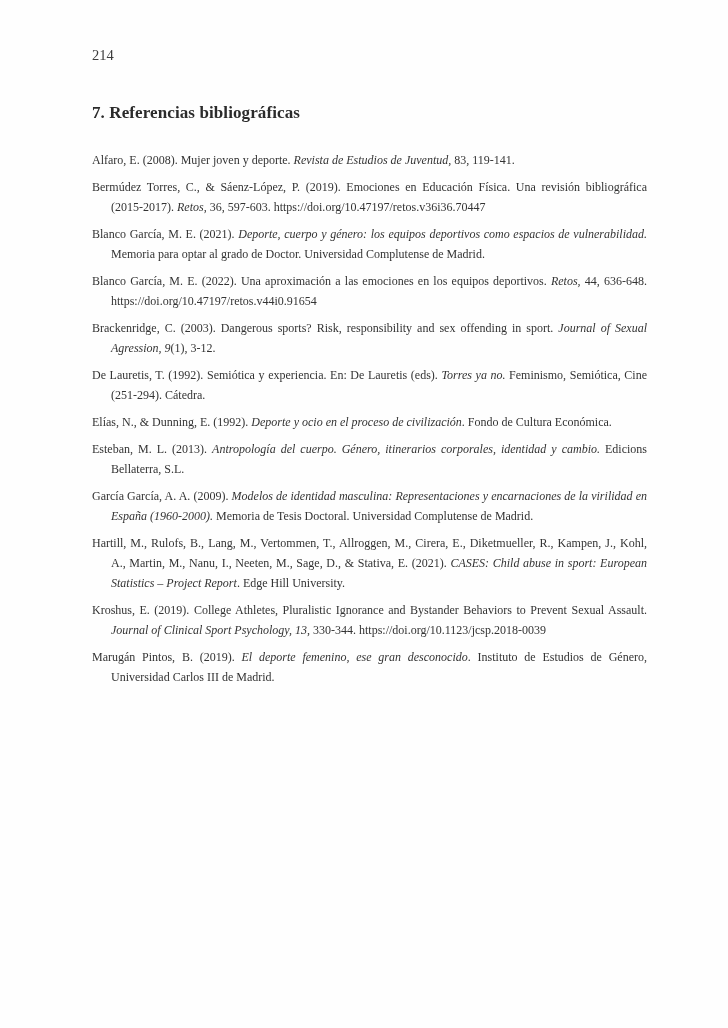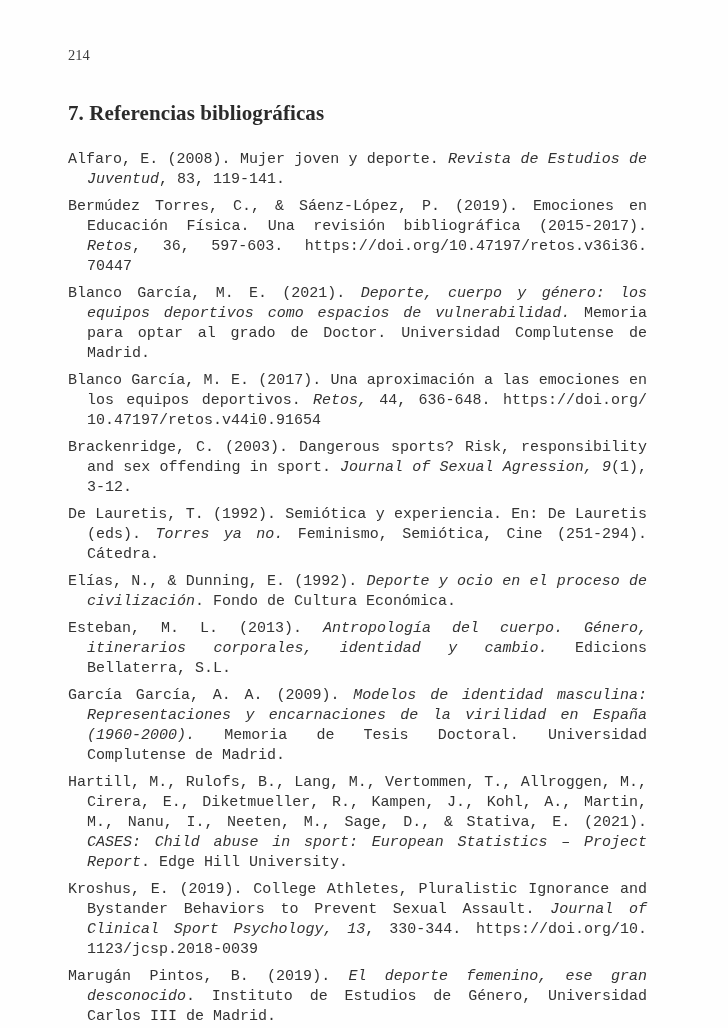--- a/index.html
+++ b/index.html
@@ -6,71 +6,70 @@
     margin: 0;
     padding: 0;
     background: #ffffff;
   }
   .page {
     position: relative;
     box-sizing: border-box;
     width: 728px;
     height: 1028px;
     background: #fefefe;
-    padding: 46px 81px 0 68px;
+    padding: 46px 81px 0 92px;
     color: #333333;
     font-family: "Liberation Serif", "DejaVu Serif", serif;
     overflow: hidden;
   }
   .running-header {
     display: flex;
     justify-content: space-between;
     align-items: baseline;
     font-size: 14.5px;
     line-height: 18px;
     color: #3c3c3c;
   }
   .section-heading {
-    font-size: 21px;
+    font-size: 17px;
     font-weight: bold;
     color: #2b2b2b;
     margin: 38px 0 0 0;
     line-height: 22px;
     letter-spacing: 0.1px;
   }
   .references {
     margin-top: 26px;
   }
   .ref {
-    font-size: 15px;
+    font-size: 12px;
     line-height: 20px;
     text-align: justify;
     margin: 0 0 7px 0;
     padding-left: 19px;
     text-indent: -19px;
     color: #333333;
-    font-family: Liberation Mono, monospace;
   }
   .ref .it {
     font-style: italic;
   }
 </style>
 </head>
 <body>
 
 <div class="page">
   <div class="running-header">
     <span>214</span>
   </div>
   <h1 class="section-heading">7. Referencias bibliográficas</h1>
   <div class="references">
       <p class="ref"><span class="ro">Alfaro, E. (2008). Mujer joven y deporte. </span><span class="it">Revista de Estudios de Juventud</span><span class="ro">, 83, 119-141.</span></p>
       <p class="ref"><span class="ro">Bermúdez Torres, C., &amp; Sáenz-López, P. (2019). Emociones en Educación Física. Una revisión bibliográfica (2015-2017). </span><span class="it">Retos</span><span class="ro">, 36, 597-603. https:/<wbr>/<wbr>doi.<wbr>org/<wbr>10.<wbr>47197/<wbr>retos.<wbr>v36i36.<wbr>70447</span></p>
       <p class="ref"><span class="ro">Blanco García, M. E. (2021). </span><span class="it">Deporte, cuerpo y género: los equipos deportivos como espacios de vulnerabilidad.</span><span class="ro"> Memoria para optar al grado de Doctor. Universidad Complutense de Madrid.</span></p>
-      <p class="ref"><span class="ro">Blanco García, M. E. (2017). Una aproximación a las emociones en los equipos deportivos. </span><span class="it">Retos,</span><span class="ro"> 44, 636-648. https:/<wbr>/<wbr>doi.<wbr>org/<wbr>10.<wbr>47197/<wbr>retos.<wbr>v44i0.<wbr>91654</span></p>
+      <p class="ref"><span class="ro">Blanco García, M. E. (2022). Una aproximación a las emociones en los equipos deportivos. </span><span class="it">Retos,</span><span class="ro"> 44, 636-648. https:/<wbr>/<wbr>doi.<wbr>org/<wbr>10.<wbr>47197/<wbr>retos.<wbr>v44i0.<wbr>91654</span></p>
       <p class="ref"><span class="ro">Brackenridge, C. (2003). Dangerous sports? Risk, responsibility and sex offending in sport. </span><span class="it">Journal of Sexual Agression, 9</span><span class="ro">(1), 3-12.</span></p>
       <p class="ref"><span class="ro">De Lauretis, T. (1992). Semiótica y experiencia. En: De Lauretis (eds). </span><span class="it">Torres ya no.</span><span class="ro"> Feminismo, Semiótica, Cine (251-294). Cátedra.</span></p>
       <p class="ref"><span class="ro">Elías, N., &amp; Dunning, E. (1992). </span><span class="it">Deporte y ocio en el proceso de civilización</span><span class="ro">. Fondo de Cultura Económica.</span></p>
       <p class="ref"><span class="ro">Esteban, M. L. (2013). </span><span class="it">Antropología del cuerpo. Género, itinerarios corporales, identidad y cambio.</span><span class="ro"> Edicions Bellaterra, S.L.</span></p>
       <p class="ref"><span class="ro">García García, A. A. (2009). </span><span class="it">Modelos de identidad masculina: Representaciones y encarnaciones de la virilidad en España (1960-2000).</span><span class="ro"> Memoria de Tesis Doctoral. Universidad Complutense de Madrid.</span></p>
       <p class="ref"><span class="ro">Hartill, M., Rulofs, B., Lang, M., Vertommen, T., Allroggen, M., Cirera, E., Diketmueller, R., Kampen, J., Kohl, A., Martin, M., Nanu, I., Neeten, M., Sage, D., &amp; Stativa, E. (2021). </span><span class="it">CASES: Child abuse in sport: European Statistics – Project Report</span><span class="ro">. Edge Hill University.</span></p>
       <p class="ref"><span class="ro">Kroshus, E. (2019). College Athletes, Pluralistic Ignorance and Bystander Behaviors to Prevent Sexual Assault. </span><span class="it">Journal of Clinical Sport Psychology, 13</span><span class="ro">, 330-344. https:/<wbr>/<wbr>doi.<wbr>org/<wbr>10.<wbr>1123/<wbr>jcsp.<wbr>2018-0039</span></p>
       <p class="ref"><span class="ro">Marugán Pintos, B. (2019). </span><span class="it">El deporte femenino, ese gran desconocido</span><span class="ro">. Instituto de Estudios de Género, Universidad Carlos III de Madrid.</span></p>
     </div>
 </div>

